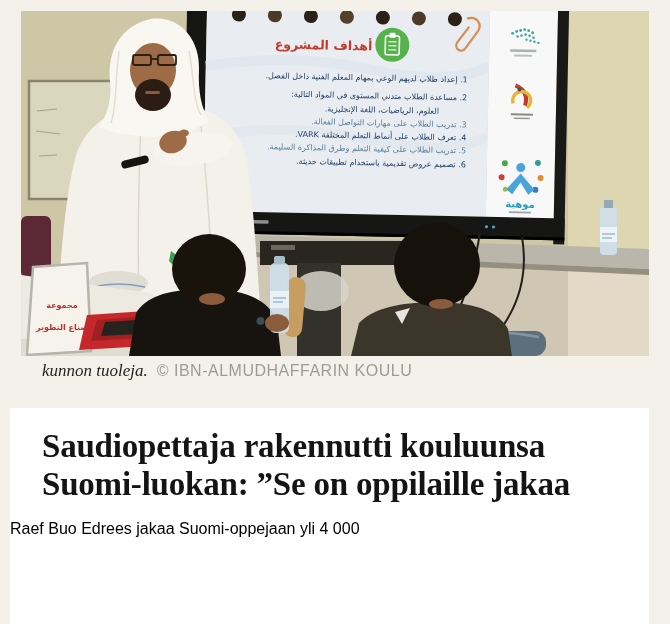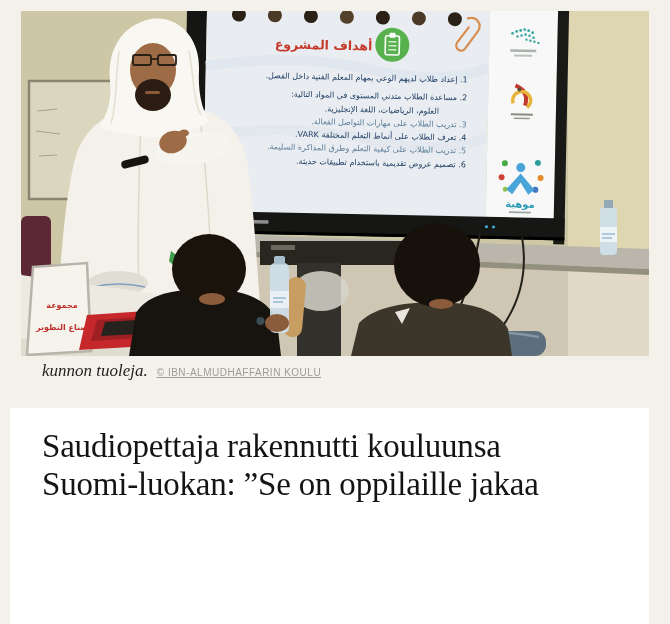--- a/index.html
+++ b/index.html
@@ -11,33 +11,33 @@
   .photo-wrap svg { display:block; }
 
   .caption {
     position:absolute; left:42px; top:359px; width:590px;
     font-family:"Liberation Serif",serif; font-style:italic;
     font-size:17px; line-height:23px; color:#1f1f1f;
   }
   .caption .cap-line { white-space:nowrap; }
   .credit {
     font-family:"Liberation Sans",sans-serif; font-style:normal;
-    font-size:10px; color:#9c9c97; letter-spacing:0.5px; margin-left:9px;text-decoration:underline;
+    font-size:16px; color:#9c9c97; letter-spacing:0.5px; margin-left:9px;
   }
 
   .card {
     position:absolute; left:10px; top:408px; width:639px; height:216px;
     background:#ffffff;
   }
   .headline {
     margin:19px 0 0 32px;
     font-family:"Liberation Serif",serif; font-weight:400;
     font-size:33px; line-height:38px; color:#141414; letter-spacing:-0.2px;
   }
-  .headline div { white-space:nowrap; }
+  .headline div { white-space:nowrap;font-weight:bold; }
   .lead {
     margin:17px 0 0 32px;
     font-size:19.5px; line-height:29px; color:#1d1d1d;
   }
 
   
   .ar { font-family:"DejaVu Sans",sans-serif; direction:rtl; unicode-bidi:embed; }
   .slidetitle { font-size:12.5px; font-weight:bold; fill:#c43a2b; }
   .sl { font-size:8px; fill:#1f3d63; }
   .sl-light { fill:#5b7d99; }
@@ -258,16 +258,17 @@
     </div>
   </div>
 
   <section class="card">
     <h1 class="headline">
       <div>Saudiopettaja rakennutti kouluunsa</div>
       <div>Suomi-luokan: ”Se on oppilaille jakaa</div>
     </h1>
     <p class="lead">
       </p>
+      <div>Raef Buo Edrees jakaa Suomi-oppejaan yli 4 000</div>
     <p></p>
   </section>
 
 </div>
 
 </body></html>

